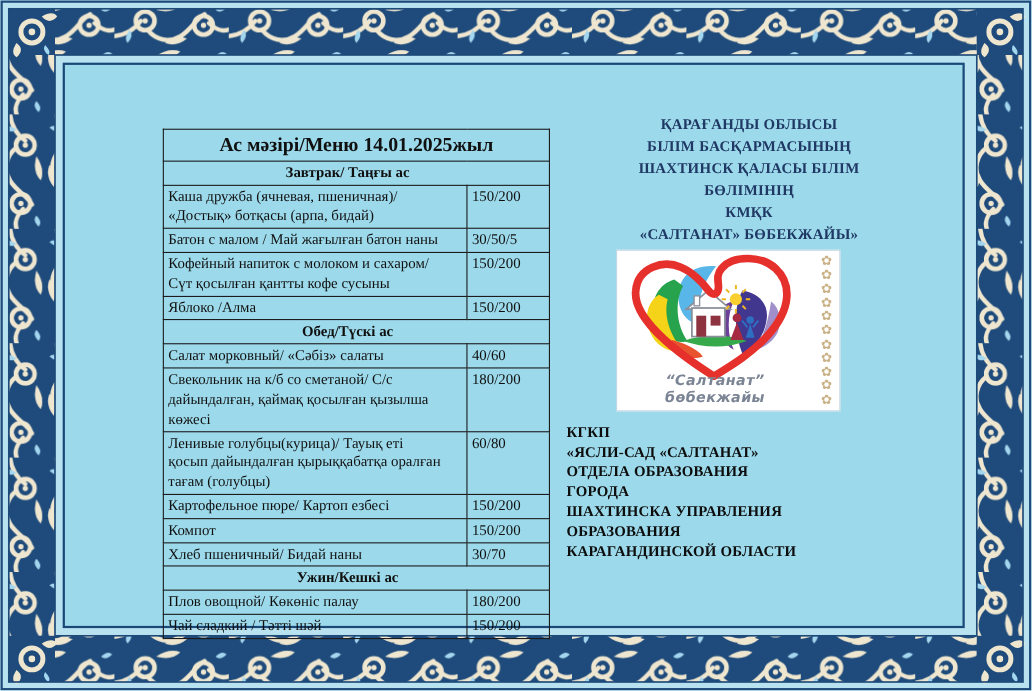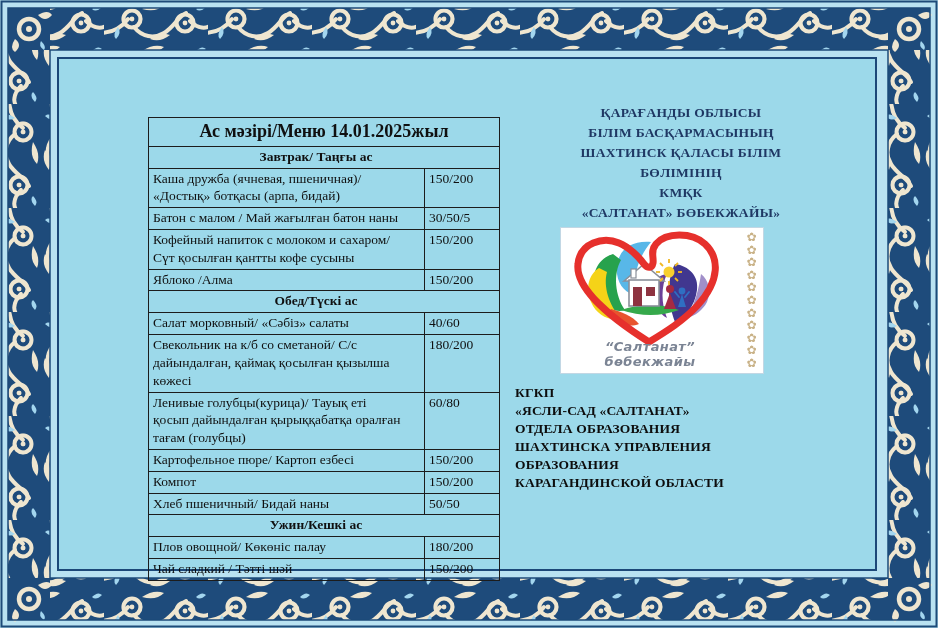--- a/index.html
+++ b/index.html
@@ -131,21 +131,21 @@
           <tr>
             <td class="dish">Картофельное пюре/ Картоп езбесі</td>
             <td class="portion">150/200</td>
           </tr>
           <tr>
             <td class="dish">Компот</td>
             <td class="portion">150/200</td>
           </tr>
           <tr>
             <td class="dish">Хлеб пшеничный/ Бидай наны</td>
-            <td class="portion">50/50</td>
+            <td class="portion">30/70</td>
           </tr>
           <tr>
             <td colspan="2" class="section">Ужин/Кешкі ас</td>
           </tr>
           <tr>
             <td class="dish">Плов овощной/ Көкөніс палау</td>
             <td class="portion">180/200</td>
           </tr>
           <tr>
             <td class="dish">Чай сладкий / Тәтті шәй</td>
@@ -215,19 +215,20 @@
           <span>✿</span>
           <span>✿</span>
         </div>
       <div class="caption">“Салтанат” бөбекжайы</div>
     </div>
 
     <div class="org-ru" id="org-ru">
         <div>КГКП</div>
         <div>«ЯСЛИ-САД «САЛТАНАТ»</div>
         <div>ОТДЕЛА ОБРАЗОВАНИЯ</div>
+        <div>ГОРОДА</div>
         <div>ШАХТИНСКА  УПРАВЛЕНИЯ</div>
         <div>ОБРАЗОВАНИЯ</div>
         <div>КАРАГАНДИНСКОЙ ОБЛАСТИ</div>
       </div>
 
   </div>
 </div>
 
 </body></html>

